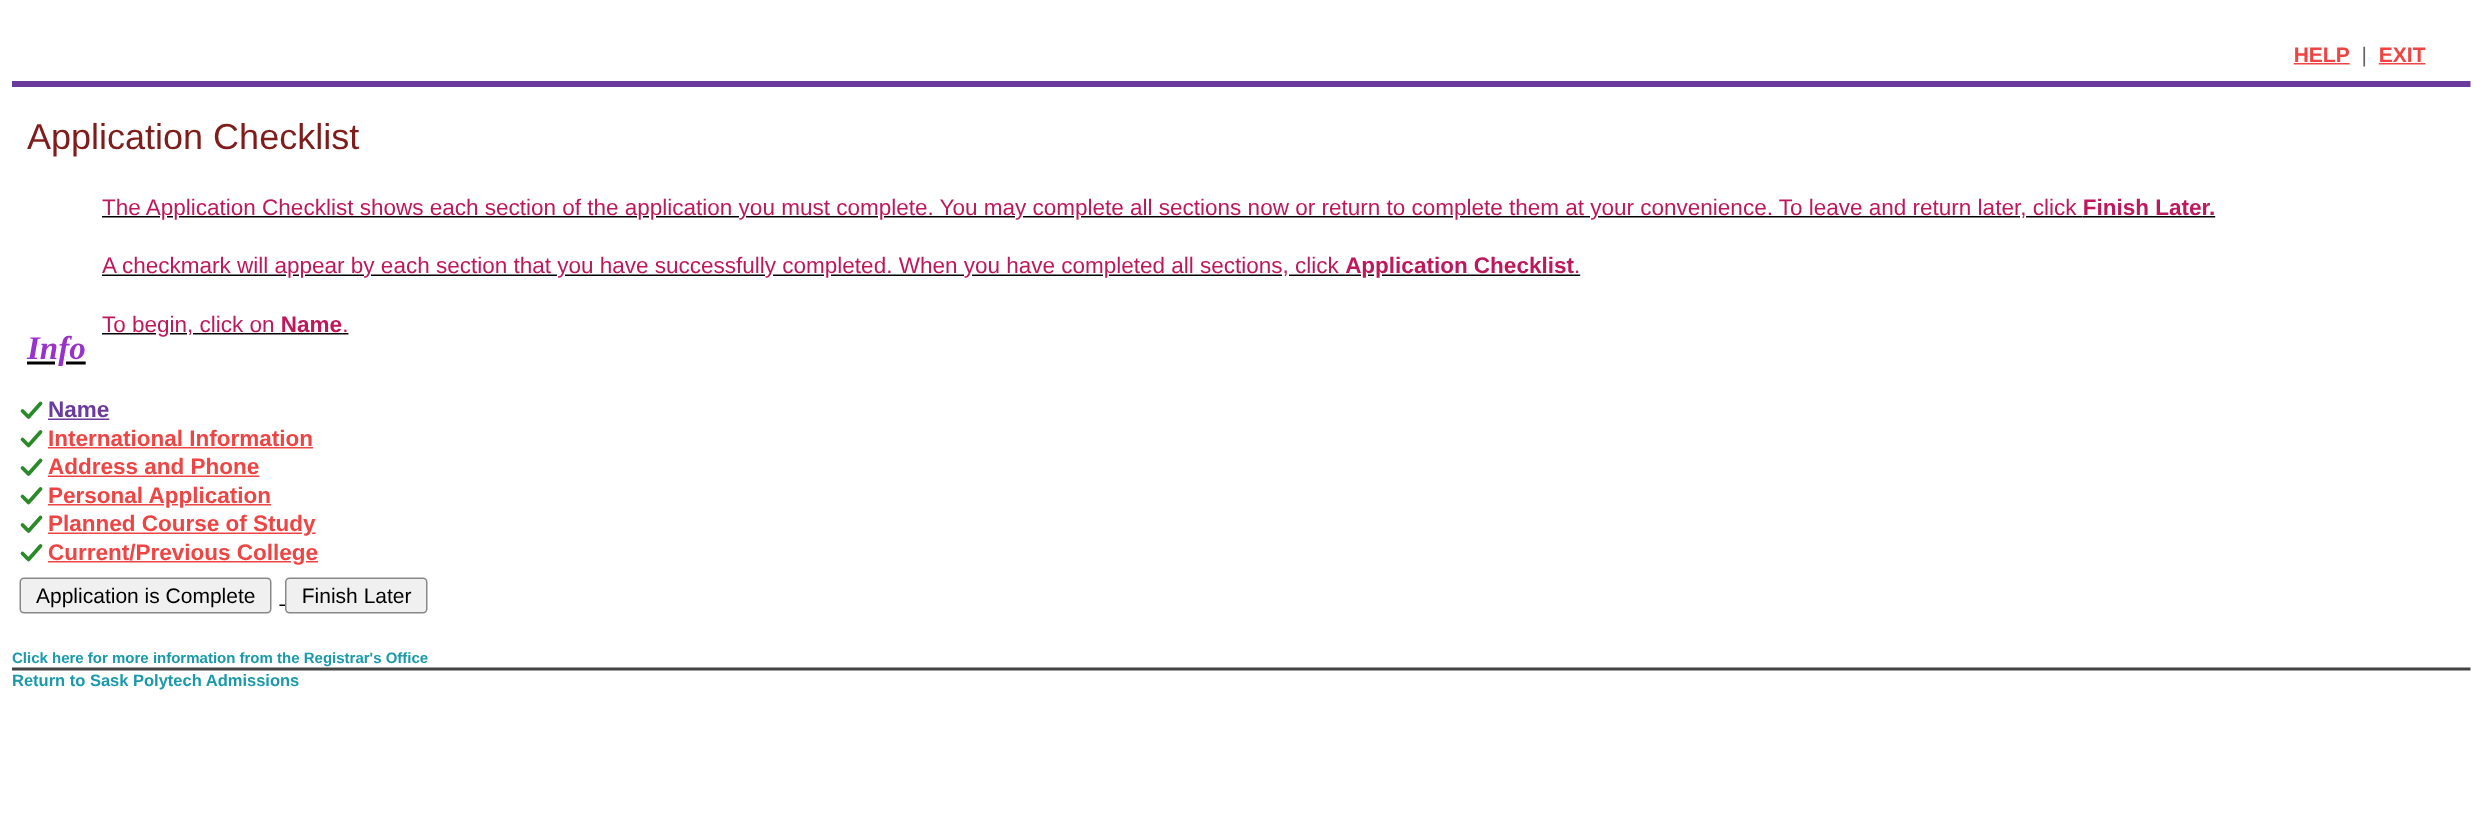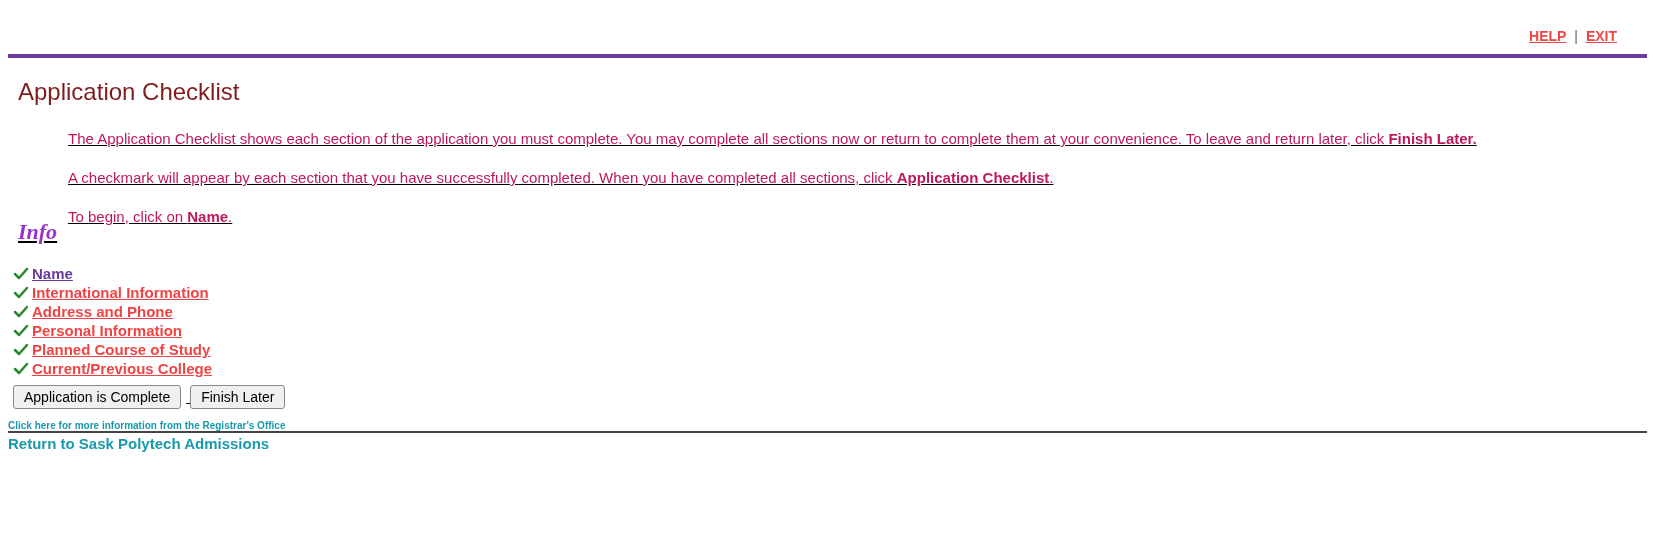--- a/index.html
+++ b/index.html
@@ -80,40 +80,40 @@
       color: #ef4444;
       font-weight: bold;
       text-decoration: underline;
       font-size: 15px;
     }
     .check-link.visited {
       color: #6a3a9c;
     }
     .button-row {
       padding-left: 5px;
-      margin-bottom: 11px;
+      margin-bottom: 25px;
       text-decoration: underline;
     }
     .button-row button {
       background: #f0f0f0;
       border: 1px solid #888;
       border-radius: 3px;
       padding: 3px 10px;
       font-size: 14px;
       cursor: pointer;
       margin-right: 5px;
     }
     .footer-links {
       border-top: 2px solid #444;
     }
     .footer-links a {
       color: #1a99aa;
       font-weight: bold;
       text-decoration: none;
-      font-size: 15px;
+      font-size: 11px;
       display: block;
       line-height: 1.4;
     }
     .footer-wrap {
       position: relative;
     }
     .footer-link-above {
       position: relative;
       margin-bottom: 0;
     }
@@ -170,21 +170,21 @@
         </svg>
       </span>
       <a href="#" class="check-link">Address and Phone</a>
     </div>
     <div class="check-row">
       <span class="check-icon">
         <svg viewBox="0 0 16 16" width="16" height="16">
           <path d="M2 8 L6 12 L14 3" stroke="#2a8a2a" stroke-width="2.5" fill="none" stroke-linecap="round" stroke-linejoin="round"></path>
         </svg>
       </span>
-      <a href="#" class="check-link">Personal Information</a>
+      <a href="#" class="check-link">Personal Application</a>
     </div>
     <div class="check-row">
       <span class="check-icon">
         <svg viewBox="0 0 16 16" width="16" height="16">
           <path d="M2 8 L6 12 L14 3" stroke="#2a8a2a" stroke-width="2.5" fill="none" stroke-linecap="round" stroke-linejoin="round"></path>
         </svg>
       </span>
       <a href="#" class="check-link">Planned Course of Study</a>
     </div>
     <div class="check-row">

